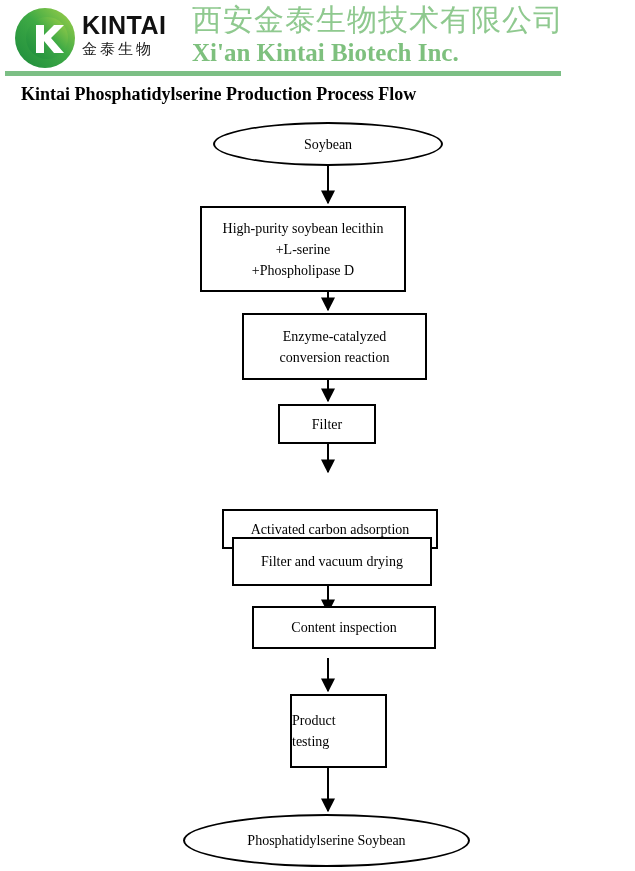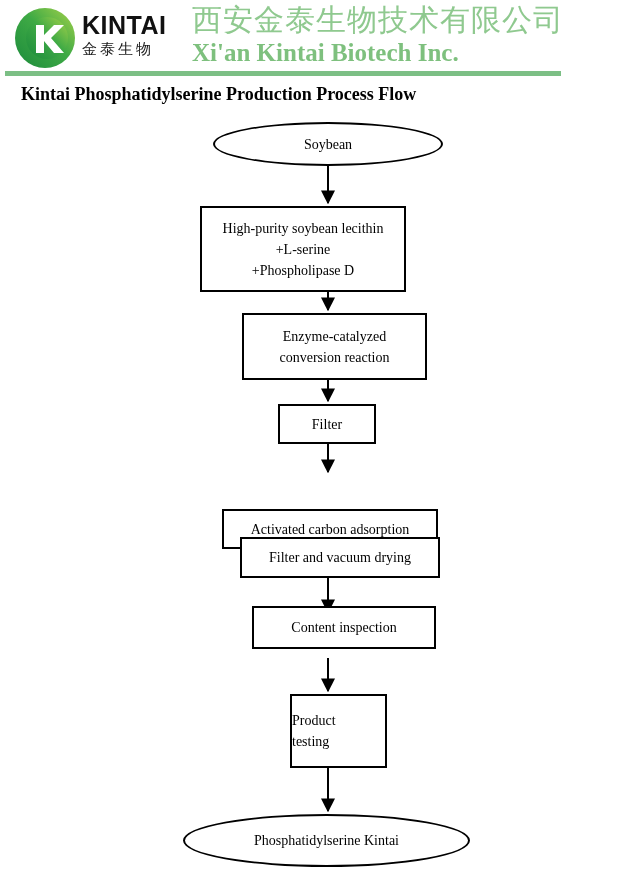--- a/index.html
+++ b/index.html
@@ -195,30 +195,30 @@
   </div>
 
   <div class="node rect" style="left:278px; top:404px; width:98px; height:40px;">
     <span class="node-text">Filter</span>
   </div>
 
   <div class="node rect" style="left:222px; top:475px; width:216px; height:40px;margin-top:34px;">
     <span class="node-text">Activated carbon adsorption</span>
   </div>
 
-  <div class="node rect" style="left:232px; top:537px; width:200px; height:41px;margin-left:8px;">
+  <div class="node rect" style="left:232px; top:537px; width:200px; height:49px;">
     <span class="node-text">Filter and vacuum drying</span>
   </div>
 
   <div class="node rect" style="left:252px; top:606px; width:184px; height:43px;">
     <span class="node-text">Content inspection</span>
   </div>
 
   <div class="node rect left-text" style="left:290px; top:694px; width:97px; height:74px;">
     <span class="node-text">Product
 testing</span>
   </div>
 
   <div class="node ellipse" style="left:183px; top:814px; width:287px; height:53px;">
-    <span class="node-text">Phosphatidylserine Kintai</span>
+    <span class="node-text">Phosphatidylserine Soybean</span>
   </div>
 
 </div>
 
 </body></html>

